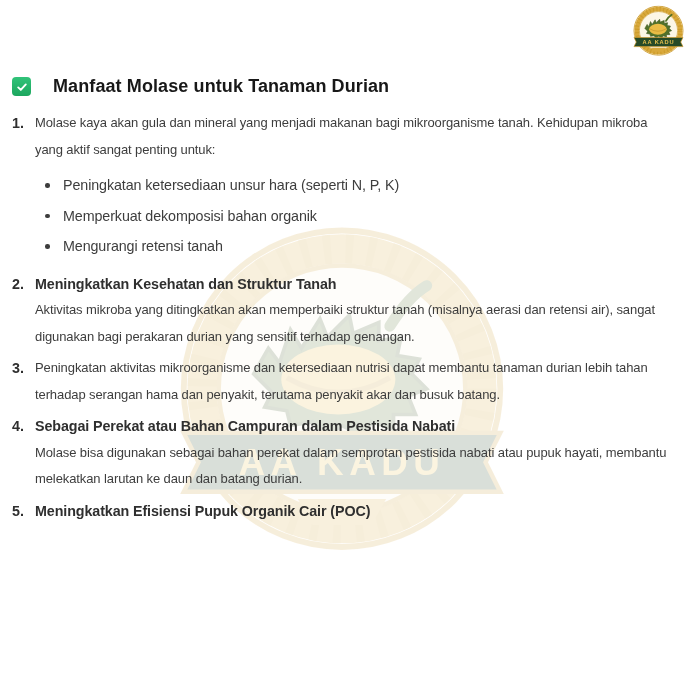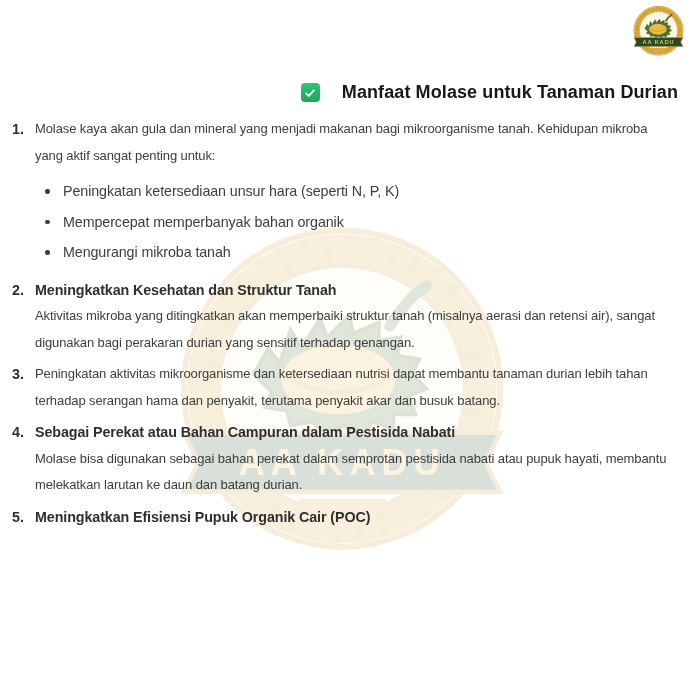--- a/index.html
+++ b/index.html
@@ -42,22 +42,21 @@
     left: 12px;
     top: 74px;
     right: 22px;
     z-index: 1;
   }
 
   .title-row {
     display: flex;
     align-items: center;
     gap: 22px;
-    margin: 8px 0 13px 0;
-    justify-content: flex-end;
+    margin: 2px 0 13px 0;
   }
   .check-badge {
     flex: none;
     width: 19px;
     height: 19px;
     border-radius: 4px;
     background: linear-gradient(180deg, #31c379, #1ca65e);
     display: flex;
     align-items: center;
     justify-content: center;
@@ -164,22 +163,22 @@
     </span>
     <span class="doc-title">Manfaat Molase untuk Tanaman Durian</span>
   </div>
 
   <div class="section">
     <div class="sec-num">1.</div>
     <div class="sec-main">
       <p class="sec-text">Molase kaya akan gula dan mineral yang menjadi makanan bagi mikroorganisme tanah. Kehidupan mikroba yang aktif sangat penting untuk:</p>
       <ul class="bullets">
         <li>Peningkatan ketersediaan unsur hara (seperti N, P, K)</li>
-        <li>Mempercepat memperbanyak bahan organik</li>
-        <li>Mengurangi mikroba tanah</li>
+        <li>Memperkuat dekomposisi bahan organik</li>
+        <li>Mengurangi retensi tanah</li>
       </ul>
     </div>
   </div>
 
   <div class="section">
     <div class="sec-num">2.</div>
     <div class="sec-main">
       <h3 class="sec-heading">Meningkatkan Kesehatan dan Struktur Tanah</h3>
       <p class="sec-text">Aktivitas mikroba yang ditingkatkan akan memperbaiki struktur tanah (misalnya aerasi dan retensi air), sangat digunakan bagi perakaran durian yang sensitif terhadap genangan.</p>
     </div>

